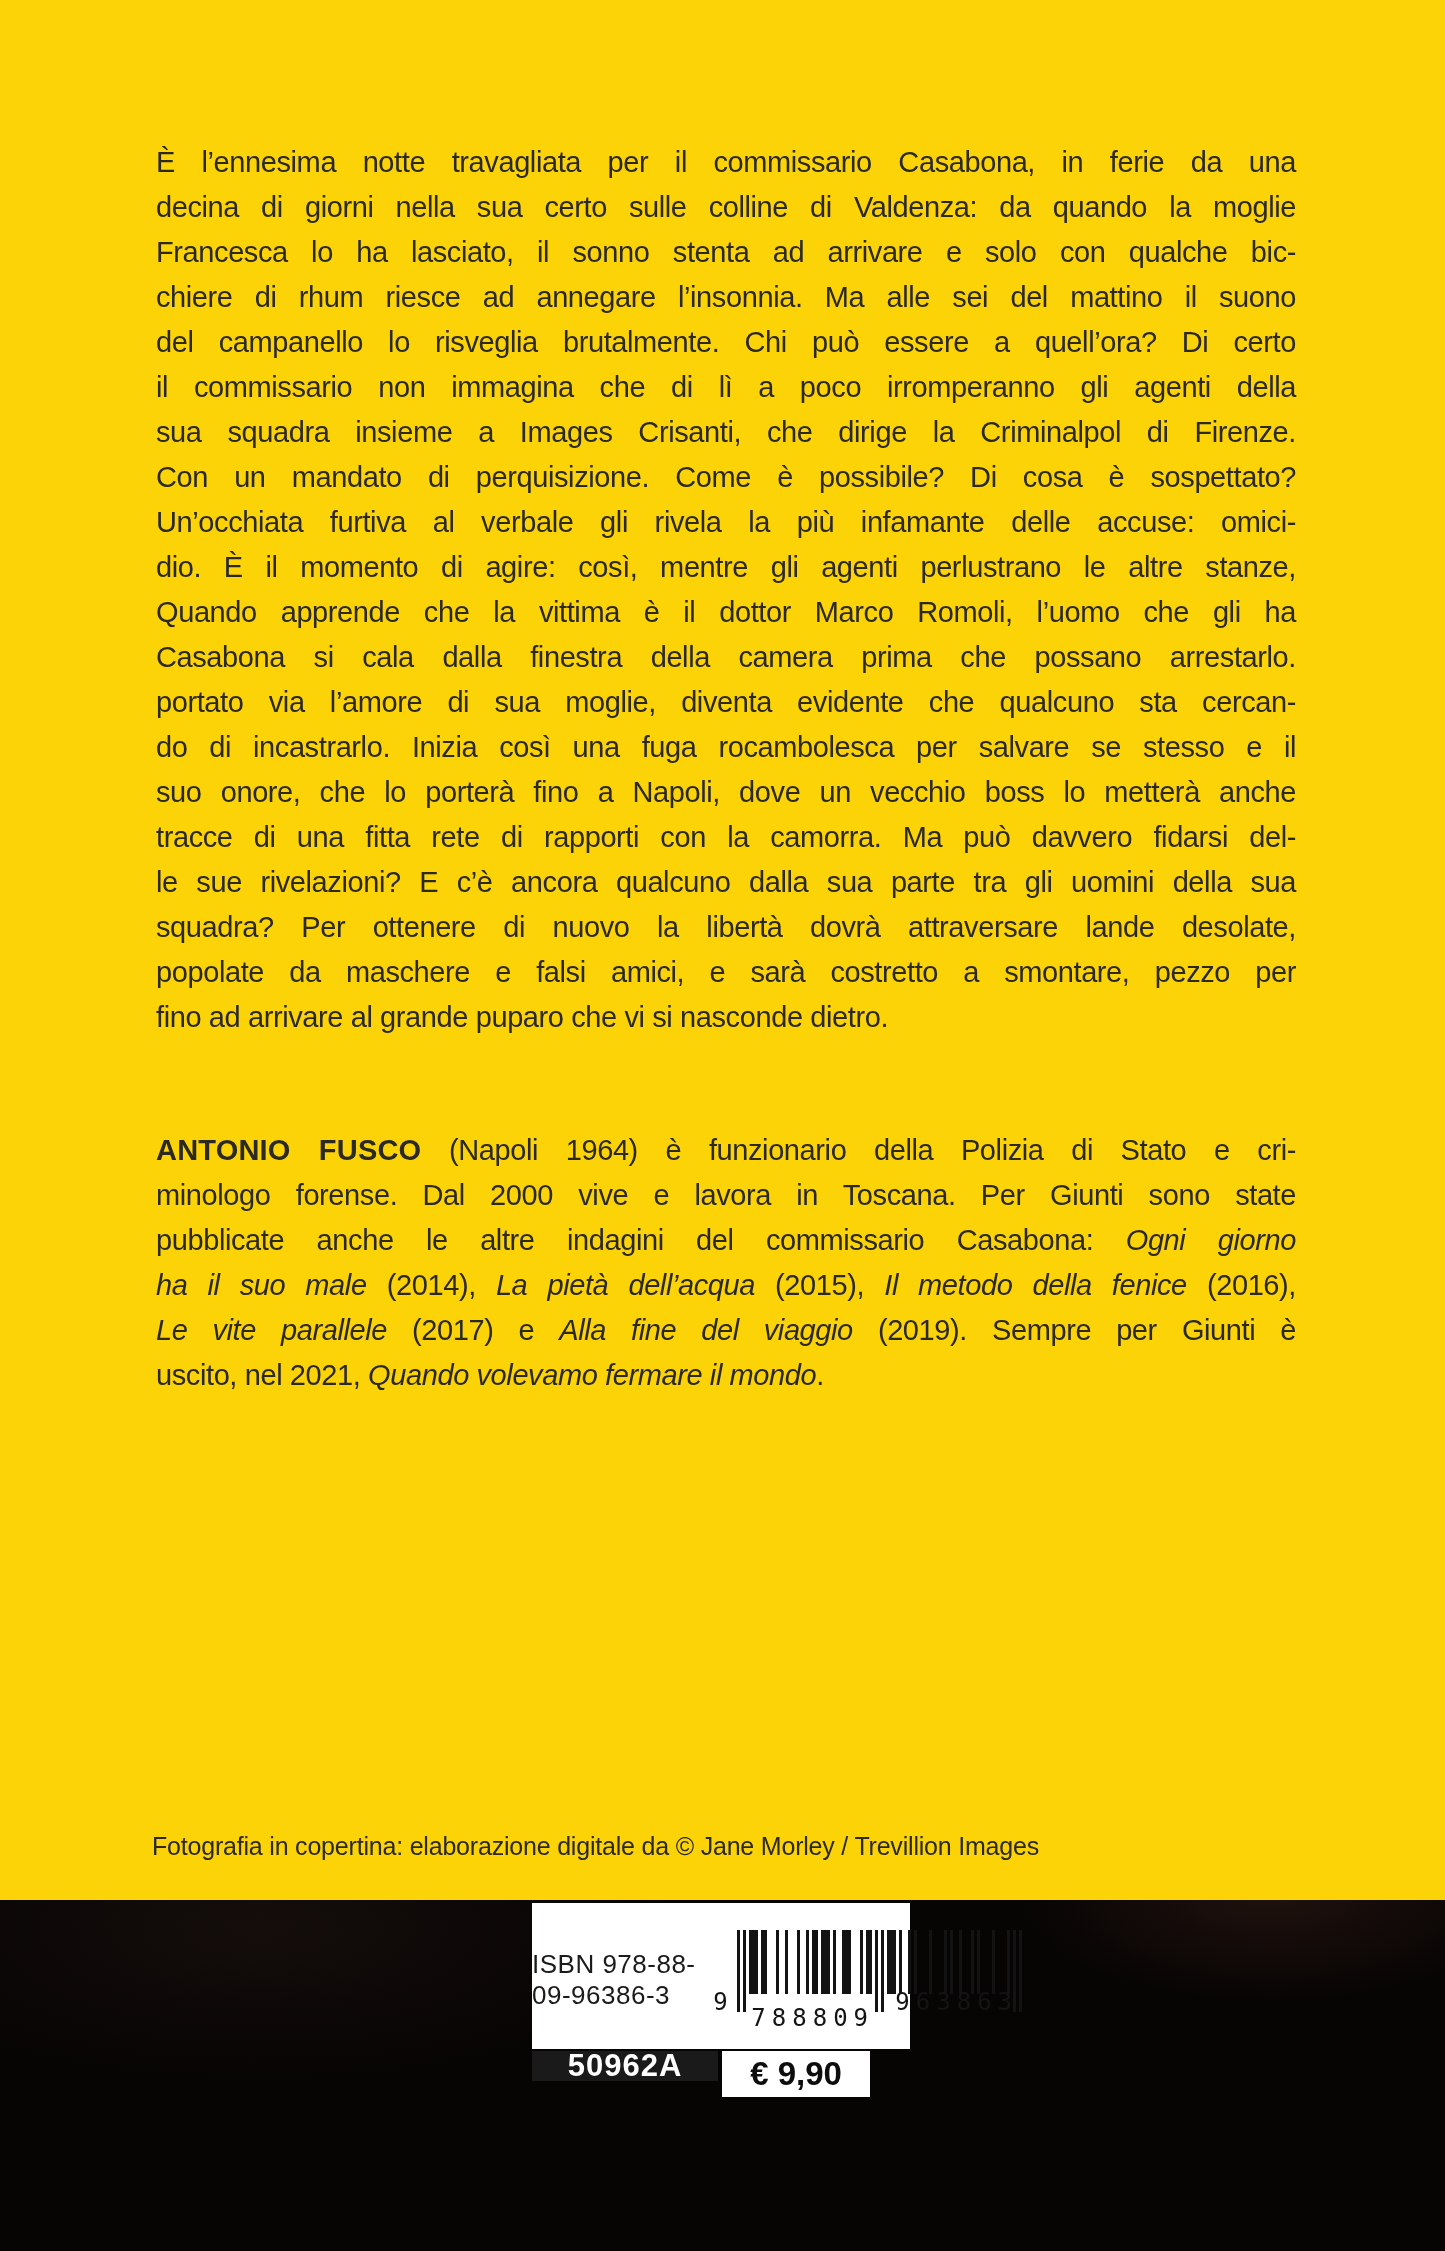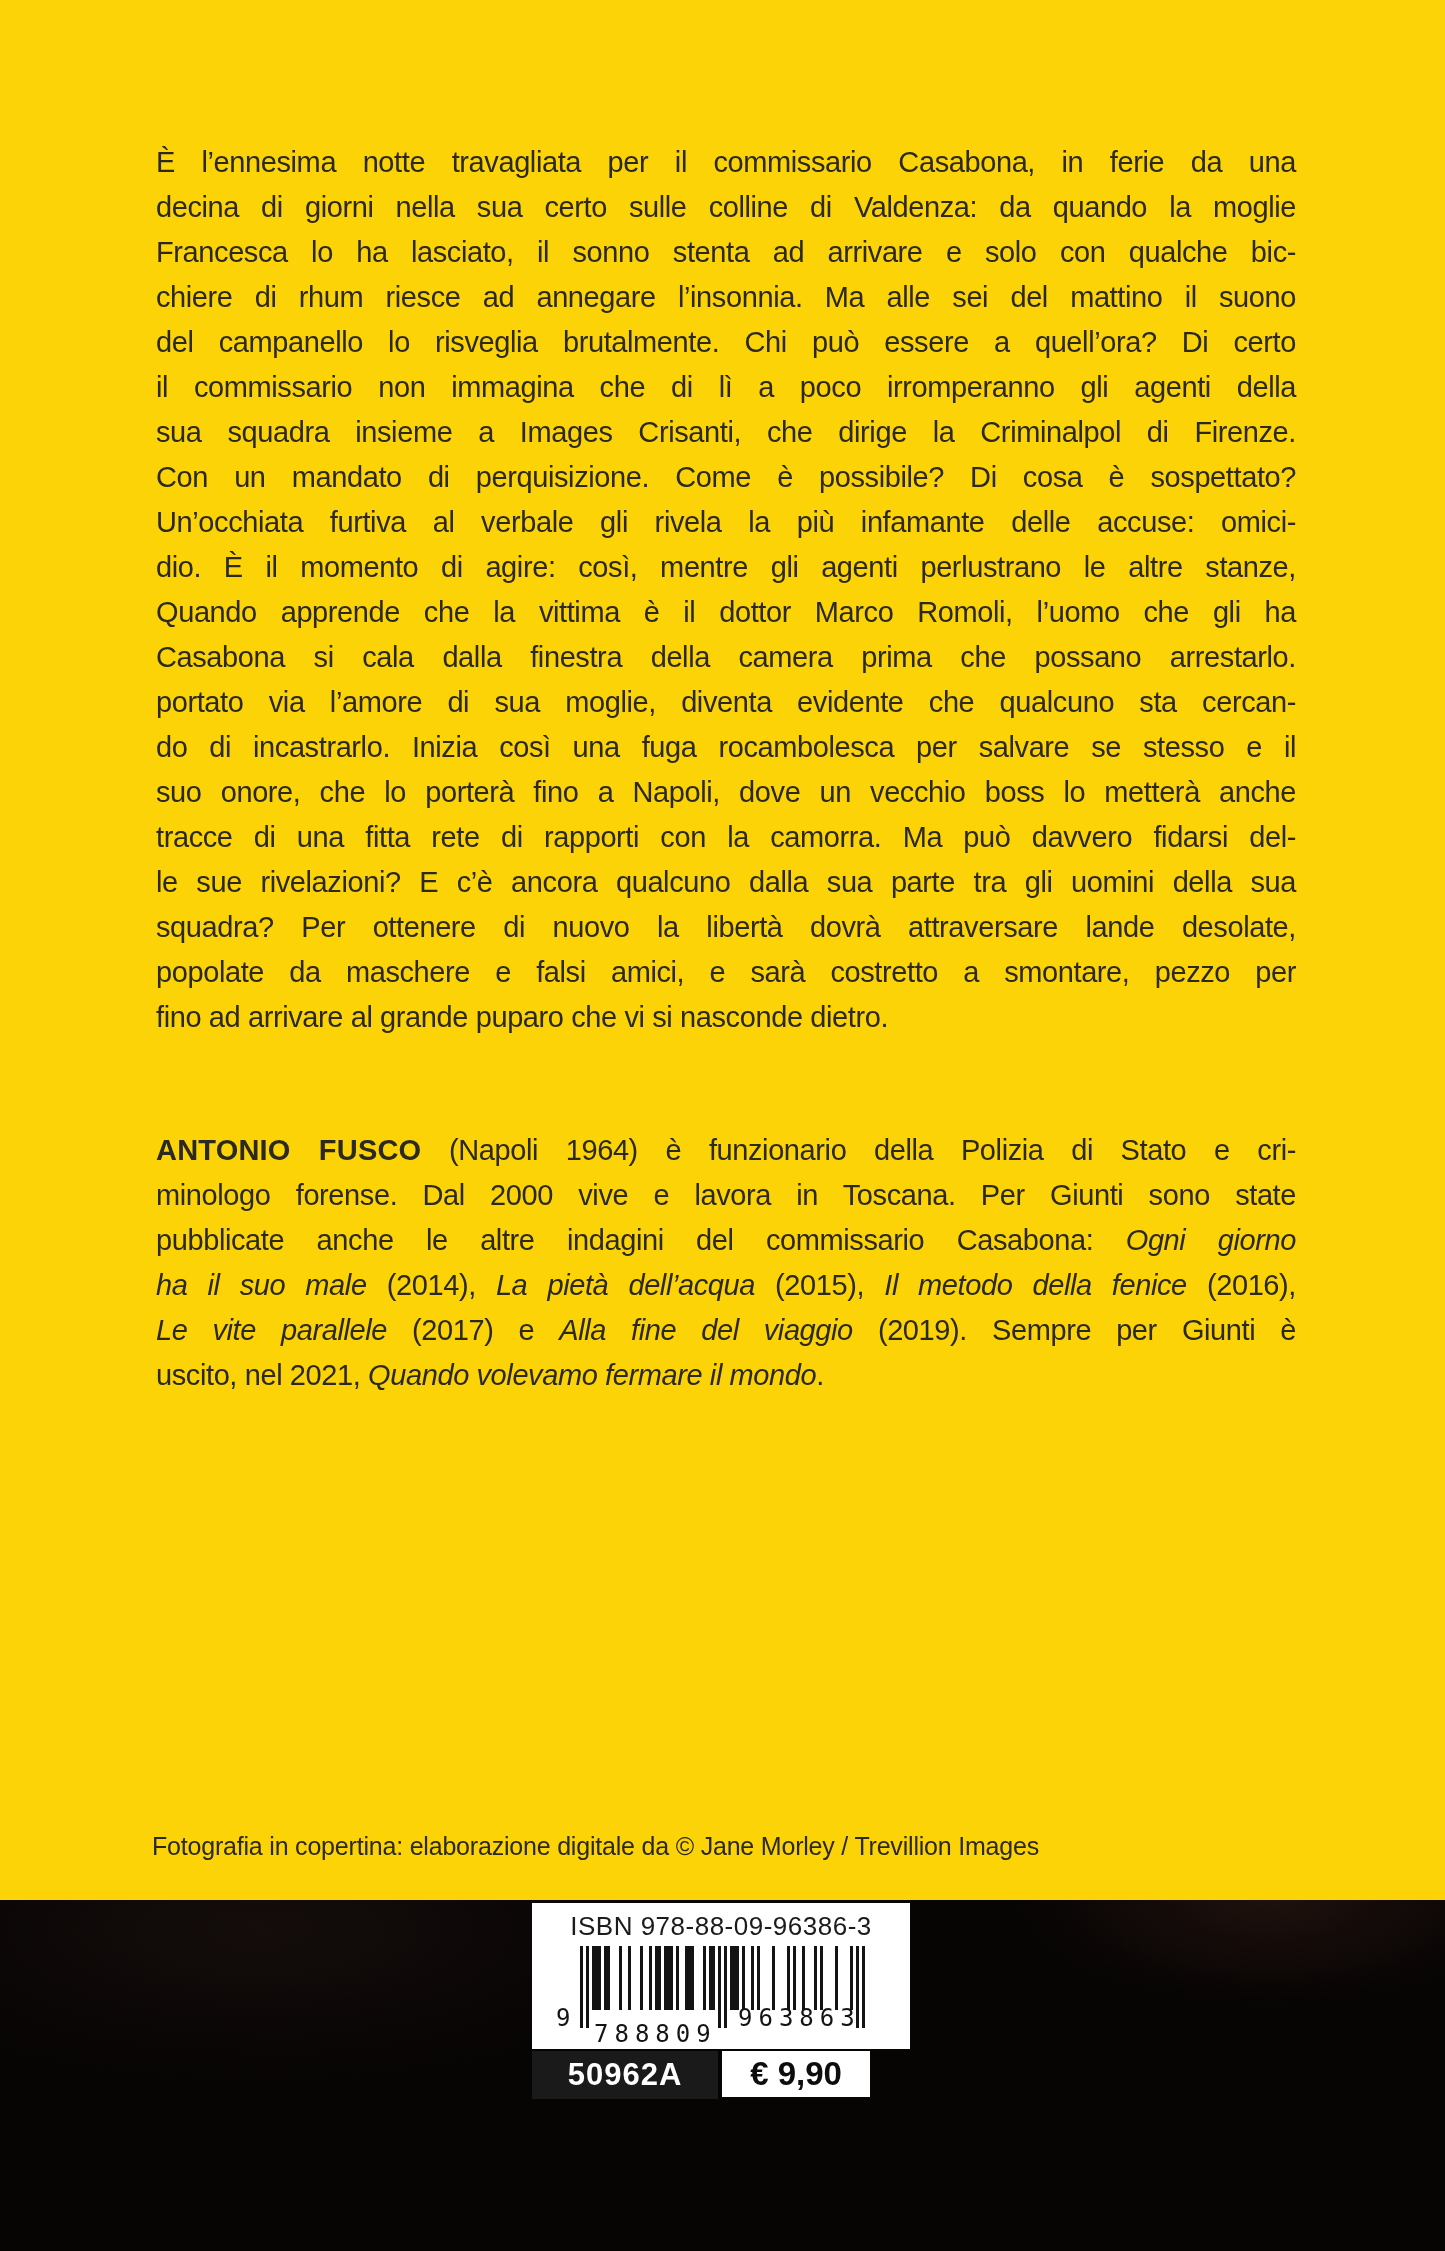--- a/index.html
+++ b/index.html
@@ -33,40 +33,40 @@
   .band{
     position:absolute;left:0;top:1900px;width:1445px;height:351px;
     background:
       radial-gradient(ellipse 420px 170px at 88% 0%, #1e110d 0%, rgba(30,17,13,0) 60%),
       radial-gradient(ellipse 600px 220px at 18% 8%, #140d0b 0%, rgba(20,13,11,0) 70%),
       #070404;
   }
   .barcode-box{
     position:absolute;left:532px;top:3px;width:378px;height:146px;
     background:#ffffff;
-    display:flex;flex-direction:column;align-items:center;
+    display:flex;flex-direction:row;align-items:center;
   }
   .isbn{
     margin-top:8px;font-size:26px;color:#1b1b1b;letter-spacing:0.5px;
     font-family:"Liberation Sans",sans-serif;
   }
   .ean{position:relative;width:334px;height:96px;margin-top:4px;}
   .bars{position:absolute;left:26px;top:0;width:285px;height:82px;}
   .bar{position:absolute;top:0;width:3px;height:64px;background:#131313;display:block;}
   .bar.tall{height:82px;}
   .ean-digit{
     position:absolute;top:58px;
     font-family:"DejaVu Sans Mono","Liberation Mono",monospace;
     font-size:24px;color:#141414;background:transparent;
   }
   .lead{left:2px;}
   .g1{left:40px;letter-spacing:6px;margin-top:16px;}
   .g2{left:184px;letter-spacing:6px;}
   .code-box{
-    position:absolute;left:532px;top:151px;width:186px;height:48px;
+    position:absolute;left:532px;top:151px;width:186px;height:30px;
     background:#1a1a1a;color:#ffffff;font-weight:700;font-size:31px;
     display:flex;align-items:center;justify-content:center;letter-spacing:1px;
   }
   .price-box{
     position:absolute;left:722px;top:151px;width:148px;height:46px;
     background:#ffffff;color:#0d0d0d;font-weight:700;font-size:33px;
     display:flex;align-items:center;justify-content:center;
   }
 </style>
 </head>

